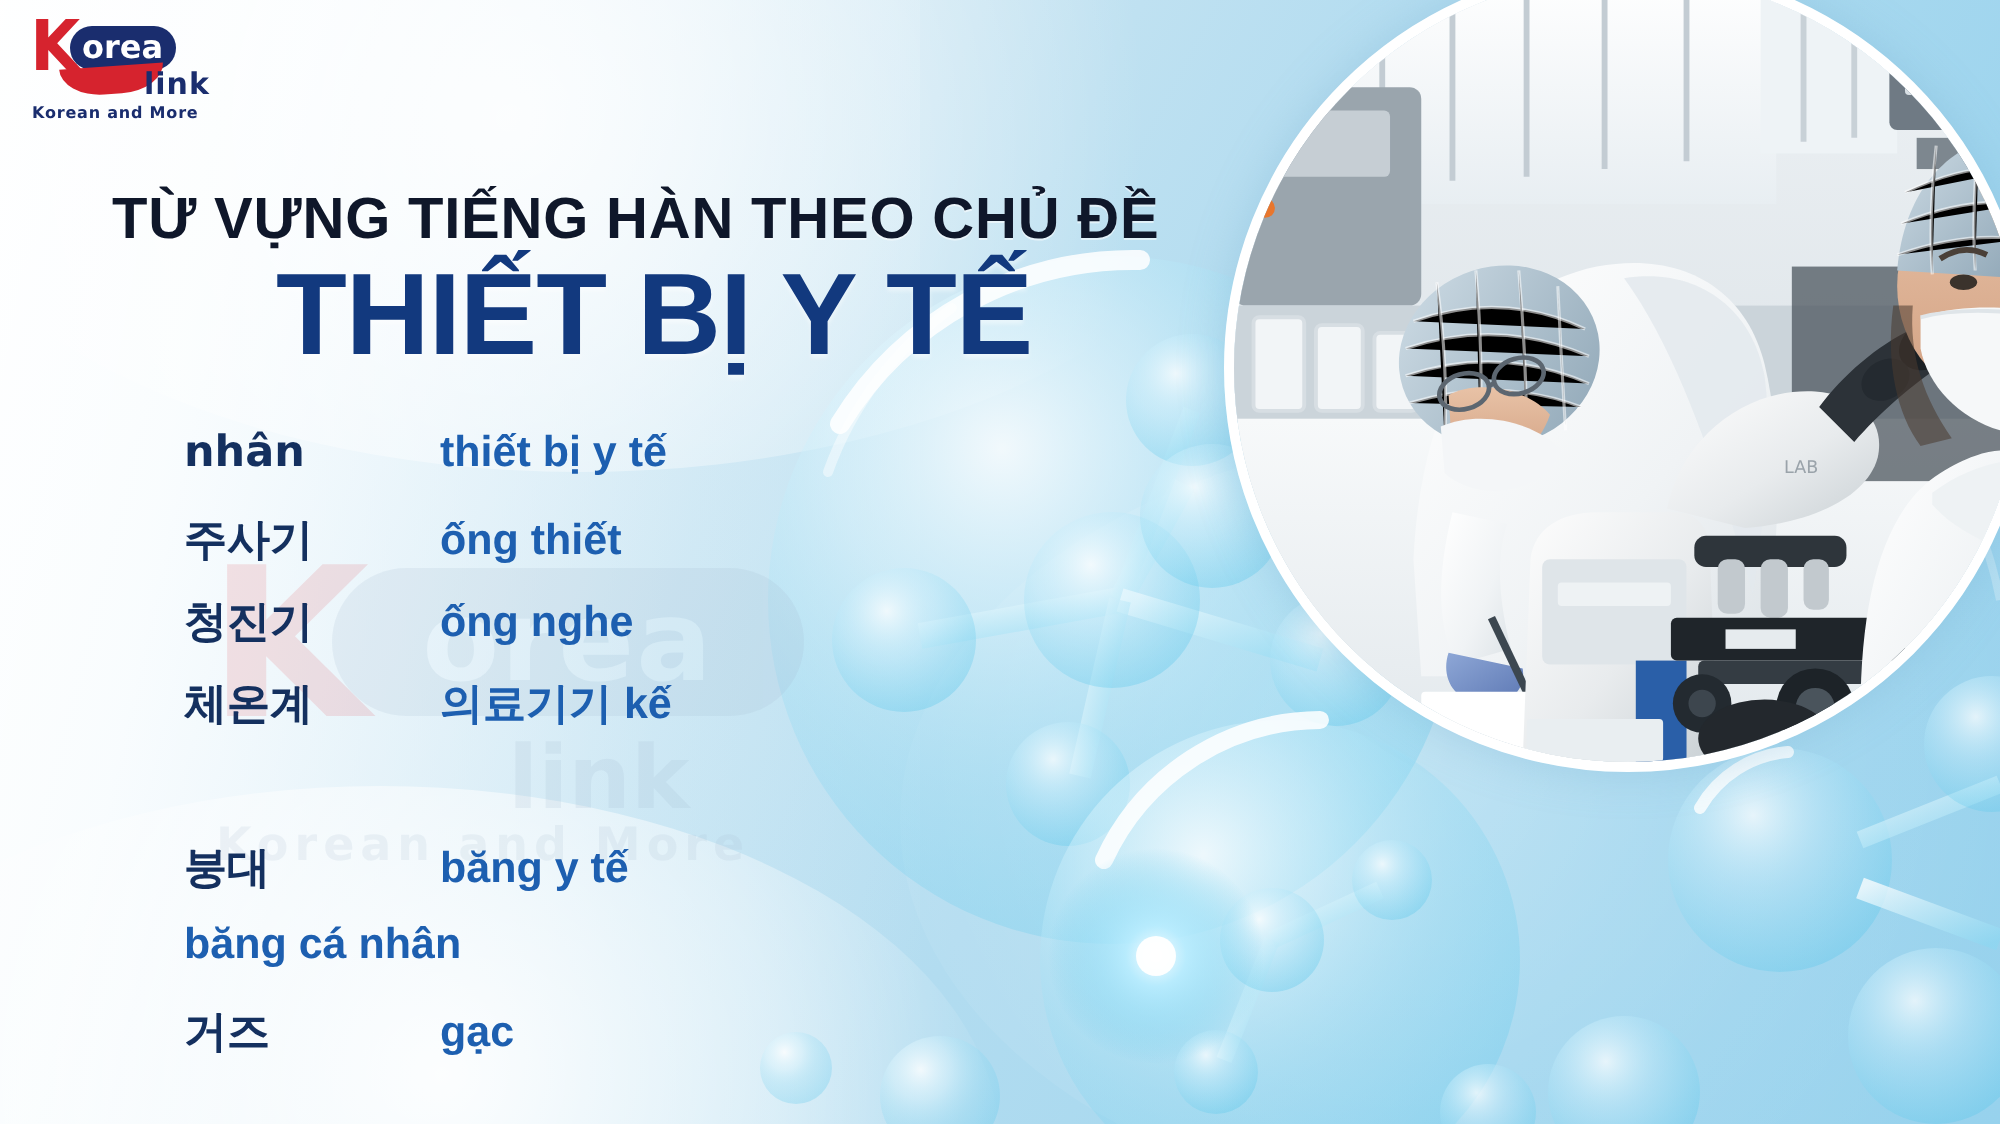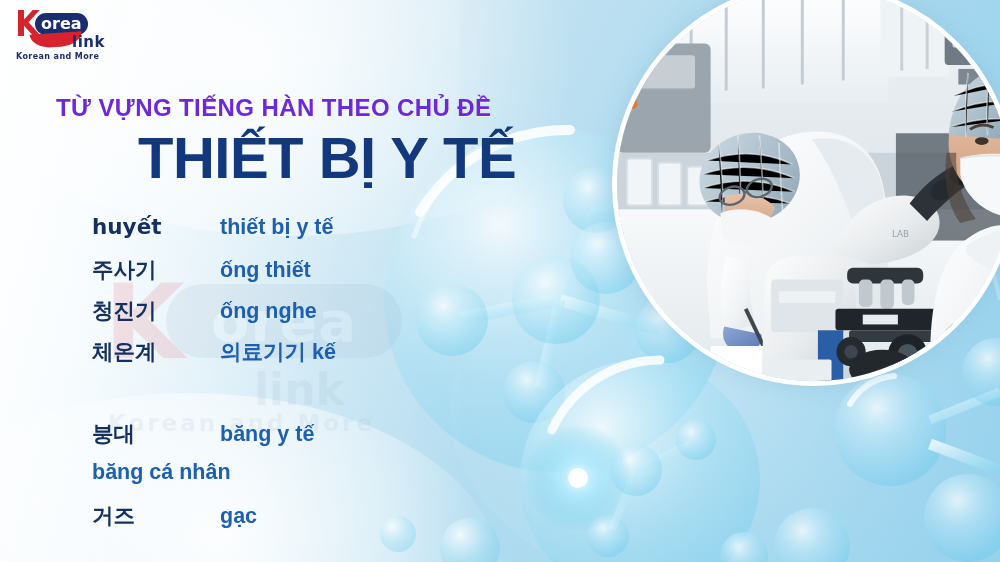--- a/index.html
+++ b/index.html
@@ -150,22 +150,22 @@
   }
   .logo-tagline {
     position:absolute; left:2px; top:43px;
     font-size:8px; font-weight:bold; color:#1a2d6e;
     letter-spacing:0.4px; font-family:"DejaVu Sans", sans-serif;
   }
 
   
   .subtitle {
     position:absolute; left:56px; top:94px;
-    font-size:24px; font-weight:bold;
-    color:#6d28d9;
+    font-size:29px; font-weight:bold;
+    color:#0f172a;
     letter-spacing:0.4px;
     white-space:nowrap;
     text-shadow:0 1px 0 rgba(255,255,255,0.55);
   }
   .maintitle {
     position:absolute; left:138px; top:124px;
     font-size:58px; font-weight:bold;
     color:#12397e;
     letter-spacing:-0.5px;
     white-space:nowrap;
@@ -482,21 +482,21 @@
       <div class="logo-link">link</div>
     </div>
     <div class="logo-tagline">Korean and More</div>
   </div>
 
   <div class="subtitle">TỪ VỰNG TIẾNG HÀN THEO CHỦ ĐỀ</div>
   <div class="maintitle">THIẾT BỊ Y TẾ</div>
 
   <div class="vocab">
     <div class="vocab-row">
-      <div class="kr">huyết</div>
+      <div class="kr">nhân</div>
       <div class="vi">thiết bị y tế</div>
     </div>
     <div class="vocab-row">
       <div class="kr">주사기</div>
       <div class="vi">ống thiết</div>
     </div>
     <div class="vocab-row">
       <div class="kr">청진기</div>
       <div class="vi">ống nghe</div>
     </div>

